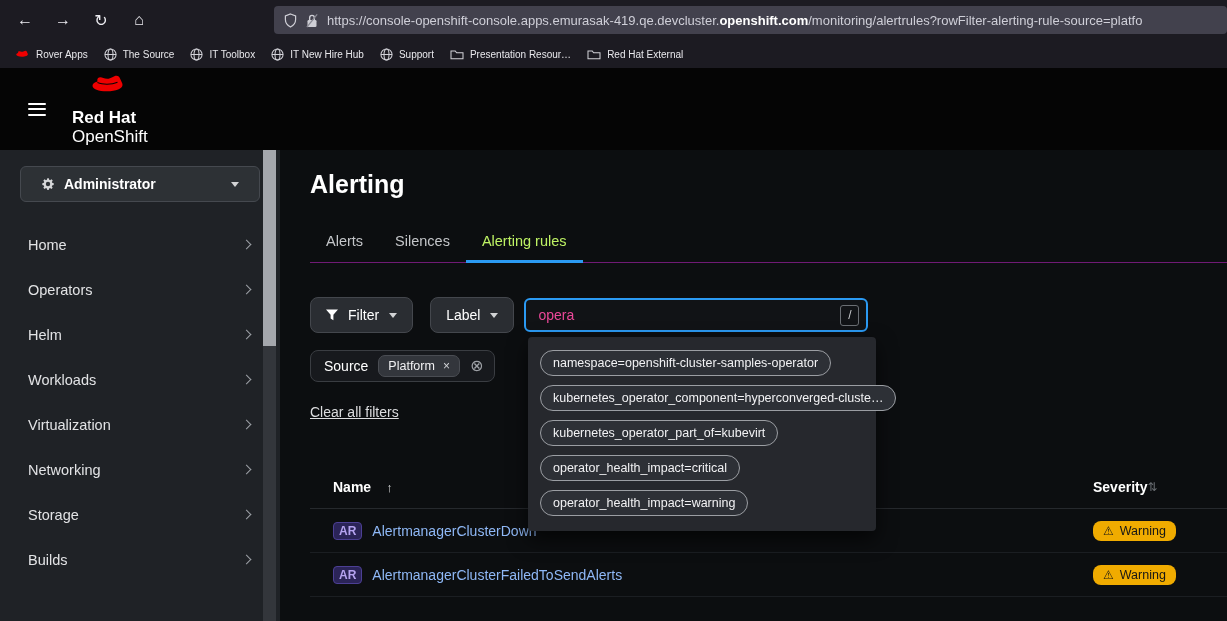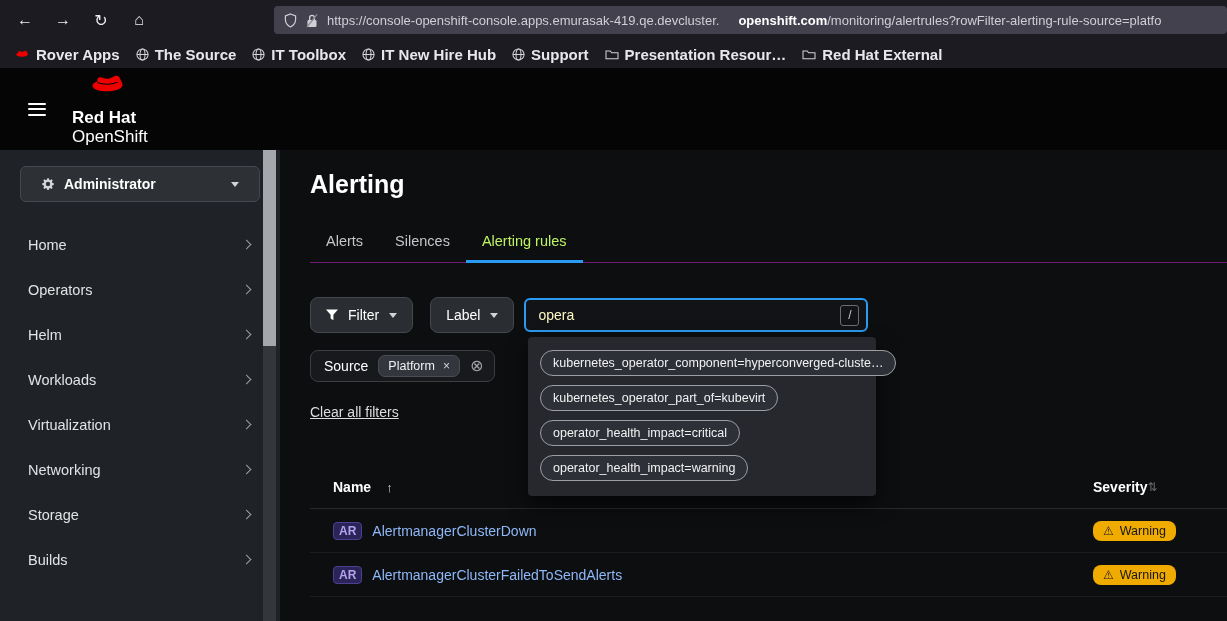--- a/index.html
+++ b/index.html
@@ -10,24 +10,24 @@
     -webkit-font-smoothing:antialiased;
   }
 
   
   .browser-bar { position:absolute; top:0; left:0; width:100%; height:40px; background:#1c1b22; display:flex; align-items:center; }
   .nav-icons { display:flex; gap:16px; padding:0 14px; }
   .nav-icon { width:22px; height:24px; display:flex; align-items:center; justify-content:center; color:#ececf1; font-size:16px; border-radius:4px; cursor:default; }
   .addr-bar { margin-left:110px; flex:1; height:28px; background:#42414d; border-radius:4px; display:flex; align-items:center; padding:0 10px; overflow:hidden; }
   .addr-icons { display:flex; align-items:center; gap:9px; margin-right:9px; flex:none; }
   .url { white-space:nowrap; font-size:13px; color:#cfcfd8; }
-  .url .domain { color:#ffffff; font-weight:700;margin-left:19px; }
+  .url .domain { color:#ffffff; font-weight:700; }
 
   .bookmarks-bar { position:absolute; top:40px; left:0; width:100%; height:28px; background:#1c1b22; display:flex; align-items:center; padding-left:8px; }
-  .bookmark { display:flex; align-items:center; gap:6px; padding:3px 8px; border-radius:3px; color:#e8e8ec; font-size:15px; white-space:nowrap;font-weight:bold; }
+  .bookmark { display:flex; align-items:center; gap:6px; padding:3px 8px; border-radius:3px; color:#e8e8ec; font-size:10px; white-space:nowrap; }
 
   
   .masthead { position:absolute; top:68px; left:0; width:100%; height:82px; background:#050505; display:flex; align-items:center; }
   .hamburger { margin-left:28px; width:18px; cursor:pointer; }
   .hamburger div { height:2px; background:#ffffff; margin:3.5px 0; border-radius:1px; }
   .brand { display:flex; align-items:center; gap:10px; margin-left:26px;flex-direction:column; }
   .brand-text { line-height:1.08; color:#fff; font-size:17px; }
   .brand-text .l1 { font-weight:700; }
   .brand-text .l2 { font-weight:500; }
 
@@ -52,21 +52,21 @@
 
   .tabs { display:flex; margin-top:24px; border-bottom:1px solid #701a75; }
   .tab { padding:10px 16px 13px; font-size:14.5px; color:#c4c6c9; position:relative; cursor:pointer; }
   .tab.active { color:#bef264; }
   .tab.active::after { content:""; position:absolute; left:0; right:0; bottom:-1px; height:3px; background:#2b9af3; }
 
   .toolbar { display:flex; align-items:center; margin-top:34px; position:relative; }
   .btn-toggle { height:36px; display:flex; align-items:center; gap:10px; padding:0 15px; background:#2a2d32; border:1px solid #44474d; border-radius:8px; color:#fff; font-size:14px; cursor:pointer; }
   .btn-label { margin-left:17px; }
   .search-box { margin-left:10px; width:344px; height:34px; background:#111316; border:2px solid #2b9af3; border-radius:6px; display:flex; align-items:center; padding:0 7px 0 12px; }
-  .search-input { flex:1; background:transparent; border:none; outline:none; color:#fef9c3; font-size:14px; font-family:inherit; }
+  .search-input { flex:1; background:transparent; border:none; outline:none; color:#ec4899; font-size:14px; font-family:inherit; }
   .kbd-hint { flex:none; width:19px; height:21px; border:1px solid #6a6e73; border-radius:3px; color:#c9cbce; font-size:12px; display:flex; align-items:center; justify-content:center; }
 
   .typeahead { position:absolute; left:218px; top:40px; width:348px; background:#26282d; border-radius:4px; box-shadow:0 8px 20px rgba(0,0,0,.65); padding:13px 12px 6px 12px; z-index:10; }
   .pill { display:table; margin-bottom:9px; padding:5px 12px; border:1px solid #9b9ea3; border-radius:15px; background:#2d3036; color:#f2f2f4; font-size:12.5px; white-space:nowrap; cursor:pointer; }
 
   .chips-row { margin-top:17px; display:flex; }
   .chip-group { display:inline-flex; align-items:center; gap:10px; height:32px; border:1px solid #3a3d42; background:#17191d; border-radius:8px; padding:0 11px 0 13px; }
   .chip-cat { color:#fff; font-size:14px; }
   .chip { display:inline-flex; align-items:center; gap:8px; background:#33363c; border:1px solid #4a4d53; border-radius:7px; padding:3px 9px; color:#f0f0f2; font-size:12.5px; }
   .chip-x { color:#d2d4d7; font-size:12px; cursor:pointer; }
@@ -279,20 +279,21 @@
       <div class="btn-toggle btn-label">
         <span>Label</span>
         <span class="caret-down"></span>
       </div>
       <div class="search-box">
         <input class="search-input" type="text" value="opera" style="">
         <span class="kbd-hint">/</span>
       </div>
 
       <div class="typeahead">
+        <div class="pill">namespace=openshift-cluster-samples-operator</div>
         <div class="pill">kubernetes_operator_component=hyperconverged-cluste…</div>
         <div class="pill">kubernetes_operator_part_of=kubevirt</div>
         <div class="pill">operator_health_impact=critical</div>
         <div class="pill">operator_health_impact=warning</div>
       </div>
     </div>
 
     <div class="chips-row">
       <div class="chip-group">
         <span class="chip-cat">Source</span>

